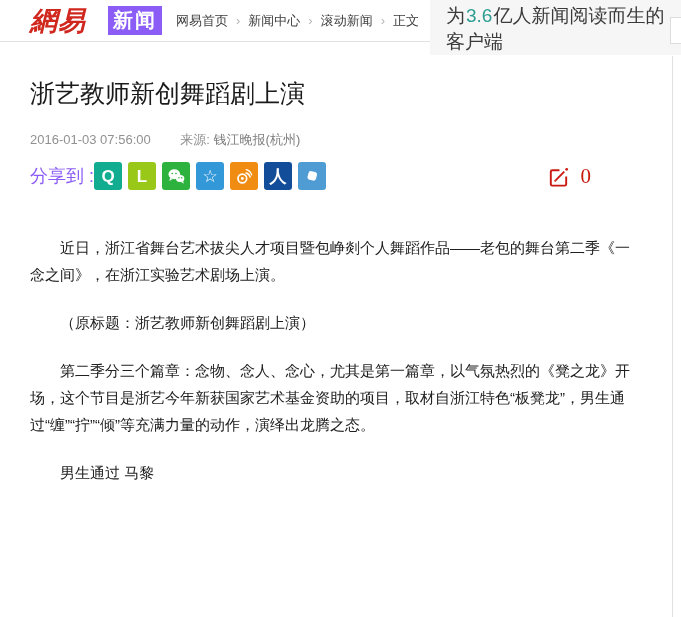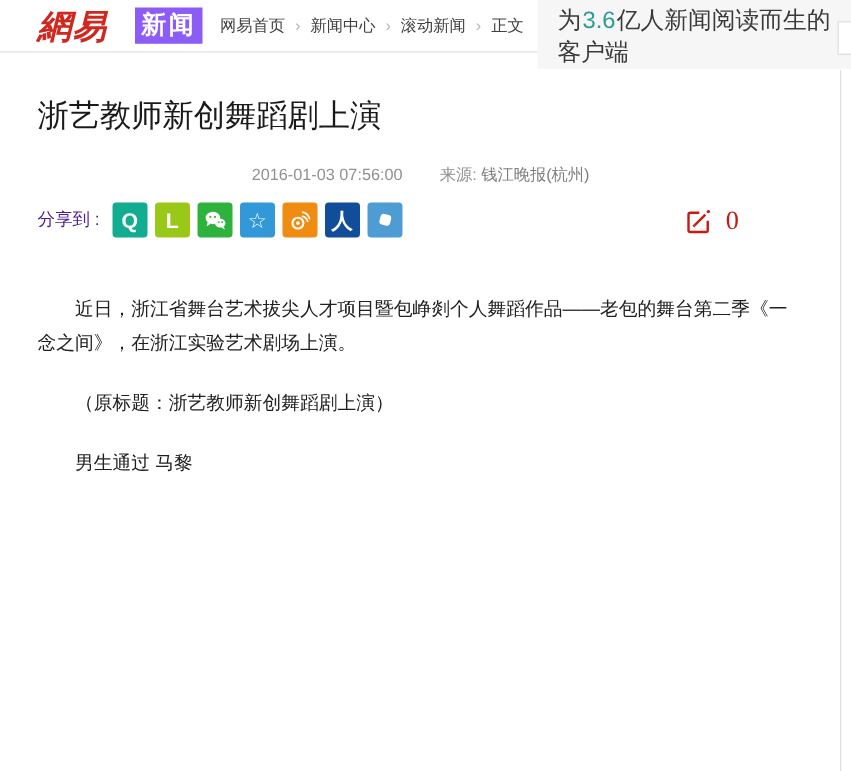--- a/index.html
+++ b/index.html
@@ -18,27 +18,27 @@
   .promo { position:absolute; right:0; top:0; width:251px; height:55px; background:#f6f6f6; display:flex; align-items:flex-end; padding-left:16px; font-size:19px; color:#3a3a3a; cursor:pointer; }
   .promo .hl { color:#2d9d92; padding:0 1px; }
   .promo-box { position:absolute; right:-14px; top:17px; width:25px; height:27px; background:#fff; border:1px solid #ddd; }
 
   
   .right-border { position:absolute; top:56px; right:8px; bottom:0; width:1px; background:#e0e0e0; }
 
   
   .content { padding:0 38px 0 30px; }
   h1.title { margin-top:36px; font-size:25px; line-height:30px; color:#1a1a1a; font-weight:normal; }
-  .meta { margin-top:23px; font-size:13px; color:#919191;text-align:center; }
+  .meta { margin-top:23px; font-size:13px; color:#919191; }
   .meta .src-label { margin-left:26px; }
   .meta .src { color:#7e7e7e; }
 
   
   .share-row { margin-top:13px; display:flex; align-items:center; }
-  .share-label { font-size:14px; color:#4c1d95; margin-right:10px; }
+  .share-label { font-size:18px; color:#8b5cf6; }
   .share-icon { width:28px; height:28px; border-radius:3px; margin-right:6px; display:flex; align-items:center; justify-content:center; cursor:pointer; color:#fff; font-weight:bold; font-size:17px; line-height:1; }
   .share-icon svg { display:block; }
   .comment-wrap { margin-left:auto; display:flex; align-items:center; cursor:pointer; margin-right:52px; }
   .comment-count { font-family:"Liberation Serif","DejaVu Serif",serif; color:#c81a10; font-size:21px; margin-left:10px; }
 
   
   .body { margin-top:44px; font-size:15px; line-height:27px; color:#202020; }
   .body p { text-indent:2em; margin-bottom:21px; }
 </style>
 </head>
@@ -123,17 +123,18 @@
           <path d="M10 17 L9 18" stroke-width="2"></path>
           <circle cx="21.5" cy="5.5" r="1.4" fill="#c81a10" stroke="none"></circle>
         </svg>
         <span class="comment-count">0</span>
       </span>
     </div>
 
     <div class="body">
       <p>近日，浙江省舞台艺术拔尖人才项目暨包峥剡个人舞蹈作品——老包的舞台第二季《一念之间》，在浙江实验艺术剧场上演。</p>
       <p>（原标题：浙艺教师新创舞蹈剧上演）</p>
+      <p>第二季分三个篇章：念物、念人、念心，尤其是第一篇章，以气氛热烈的《凳之龙》开场，这个节目是浙艺今年新获国家艺术基金资助的项目，取材自浙江特色“板凳龙”，男生通过“缠”“拧”“倾”等充满力量的动作，演绎出龙腾之态。</p>
       <p>男生通过 马黎</p>
     </div>
   </div>
 
 </div>
 
 </body></html>

